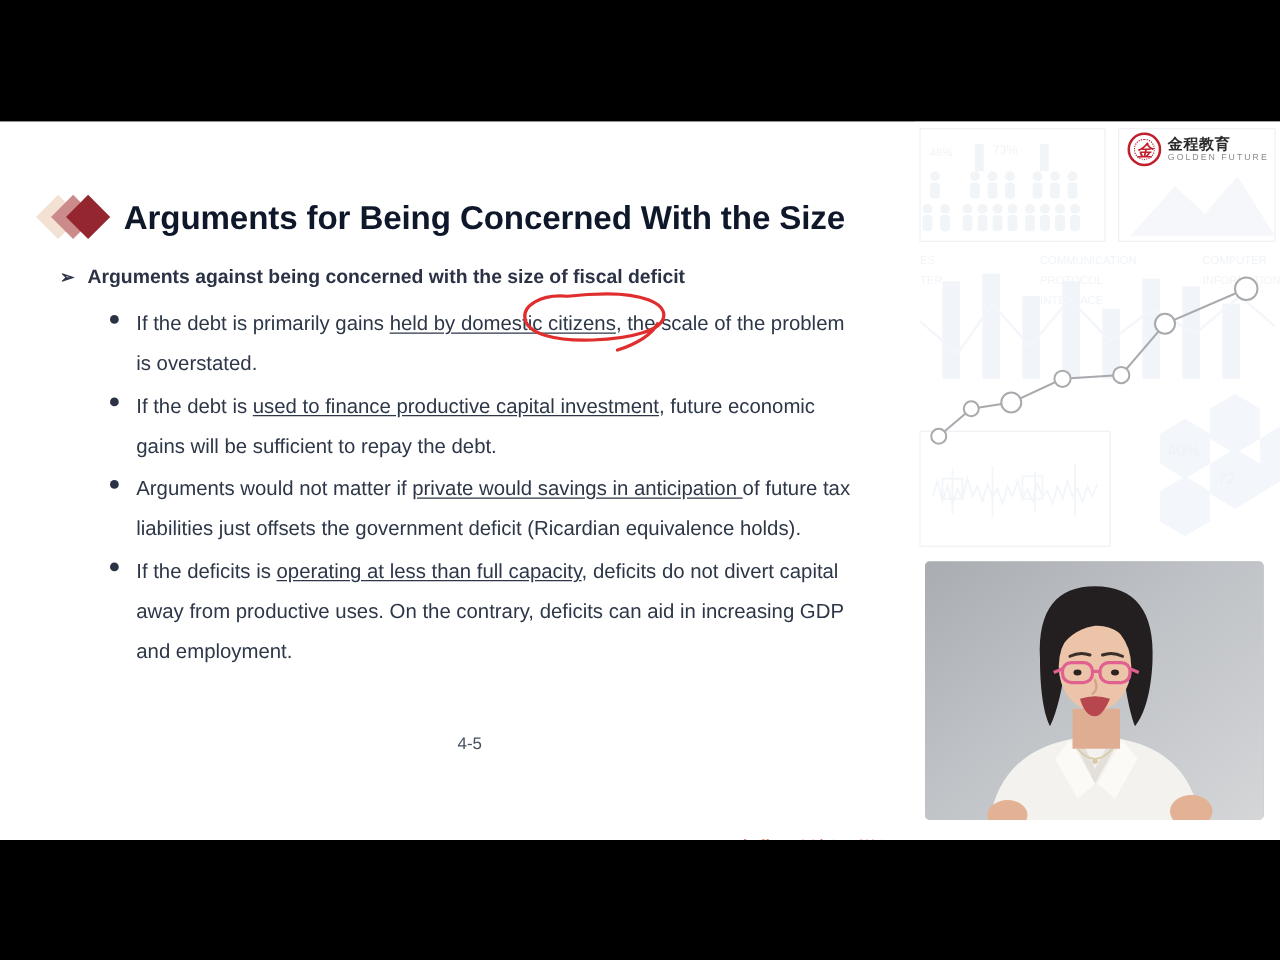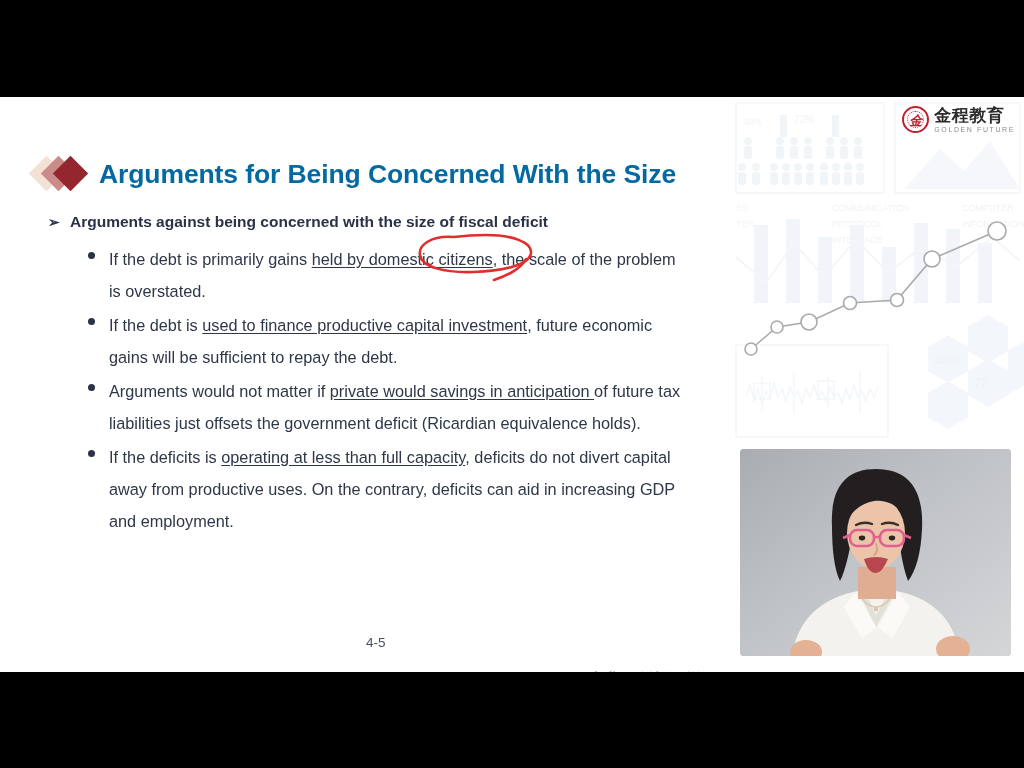--- a/index.html
+++ b/index.html
@@ -71,21 +71,21 @@
     top: 7px;
     transform: rotate(45deg);
   }
   .diamond.d1 { left: 0px;  background: #f3e2d4; }
   .diamond.d2 { left: 12px; background: #cc8b8b; }
   .diamond.d3 { left: 24px; background: #93262f; }
 
   #title-text {
     font-size: 26.5px;
     font-weight: bold;
-    color: #0369a1;
+    color: #0f172a;
     letter-spacing: -0.1px;
     white-space: nowrap;
     line-height: 1;
   }
 
   
   #subheading {
     position: absolute;
     left: 48px;
     top: 116px;
@@ -147,21 +147,21 @@
     width: 130px;
     height: 54px;
     pointer-events: none;
     z-index: 5;
   }
 
   
   #page-number {
     position: absolute;
     left: 366px;
-    top: 538px;
+    top: 490px;
     font-size: 13.5px;
     color: #46505f;
   }
   #tagline {
     position: absolute;
     left: 589px;
     top: 528px;
     font-size: 15px;
     font-weight: bold;
     color: #e8655a;
@@ -204,21 +204,21 @@
     text-align: center;
     font-size: 13px;
     font-style: italic;
     font-weight: bold;
     color: #c0202e;
     font-family: "Liberation Serif", serif;
     line-height: 1;
   }
   #logo .marks { line-height: 1; }
   #logo .cn {
-    font-size: 17px;
+    font-size: 12px;
     font-weight: bold;
     color: #2b2b2b;
     font-family: "DejaVu Sans", sans-serif;
     letter-spacing: 0.5px;
   }
   #logo .en {
     font-size: 7px;
     color: #8b8b8b;
     letter-spacing: 1.6px;
     margin-top: 2px;

